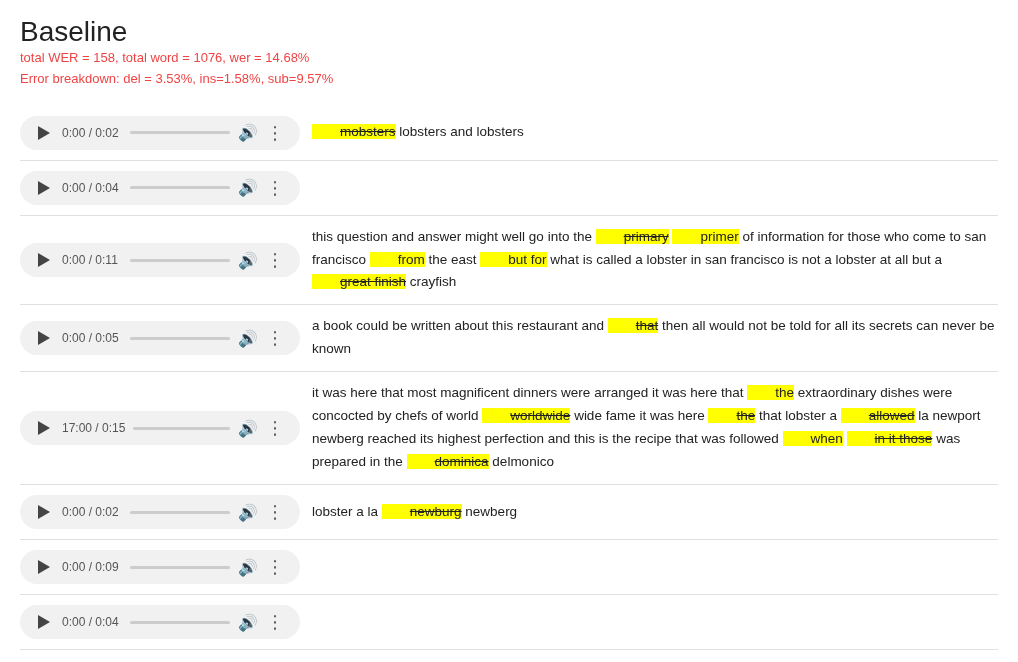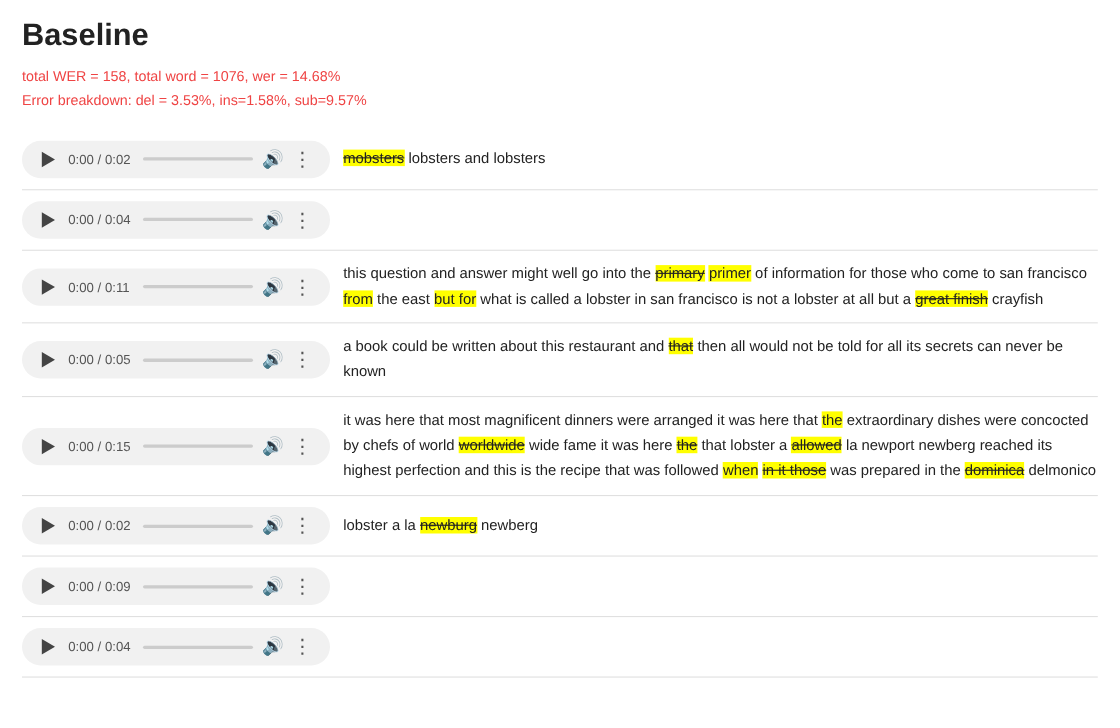--- a/index.html
+++ b/index.html
@@ -5,22 +5,21 @@
     * { box-sizing: border-box; margin: 0; padding: 0; }
     body {
       font-family: Arial, sans-serif;
       background: #fff;
       color: #222;
       padding: 16px 20px;
       font-size: 14px;
     }
     h1 {
       font-size: 28px;
-      font-weight: bold;
-      margin-bottom: 12px;
+      font-weight: normal;
     }
     .stats {
       font-size: 13px;
       color: #ef4444;
       margin-bottom: 16px;
       line-height: 1.6;
     }
     .row {
       display: flex;
       align-items: center;
@@ -88,20 +87,21 @@
       letter-spacing: 2px;
     }
     .transcript {
       flex: 1;
       font-size: 13.5px;
       line-height: 1.7;
       color: #222;
     }
     .hl-yellow {
       background-color: #ffff00;
+      padding-left: 28px;
     }
     .strikethrough {
       text-decoration: line-through;
     }
   </style>
 </head>
 <body>
 
 <h1>Baseline</h1>
 <div class="stats">
@@ -153,21 +153,21 @@
         <div class="progress-fill"></div>
       </div>
       <span class="volume-icon">🔊</span>
       <span class="menu-icon">⋮</span>
     </div>
     <div class="transcript">a book could be written about this restaurant and <span class="strikethrough hl-yellow">that</span> then all would not be told for all its secrets can never be known</div>
   </div>
     <div class="row">
     <div class="audio-player">
       <div class="play-btn"></div>
-      <span class="time-label">0:00 / 0:15</span>
+      <span class="time-label">17:00 / 0:15</span>
       <div class="progress-bar">
         <div class="progress-fill"></div>
       </div>
       <span class="volume-icon">🔊</span>
       <span class="menu-icon">⋮</span>
     </div>
     <div class="transcript">it was here that most magnificent dinners were arranged it was here that <span class="hl-yellow">the</span> extraordinary dishes were concocted by chefs of world <span class="strikethrough hl-yellow">worldwide</span> wide fame it was here <span class="strikethrough hl-yellow">the</span> that lobster a <span class="strikethrough hl-yellow">allowed</span> la newport newberg reached its highest perfection and this is the recipe that was followed <span class="hl-yellow">when</span> <span class="strikethrough hl-yellow">in it those</span> was prepared in the <span class="strikethrough hl-yellow">dominica</span> delmonico</div>
   </div>
     <div class="row">
     <div class="audio-player">

